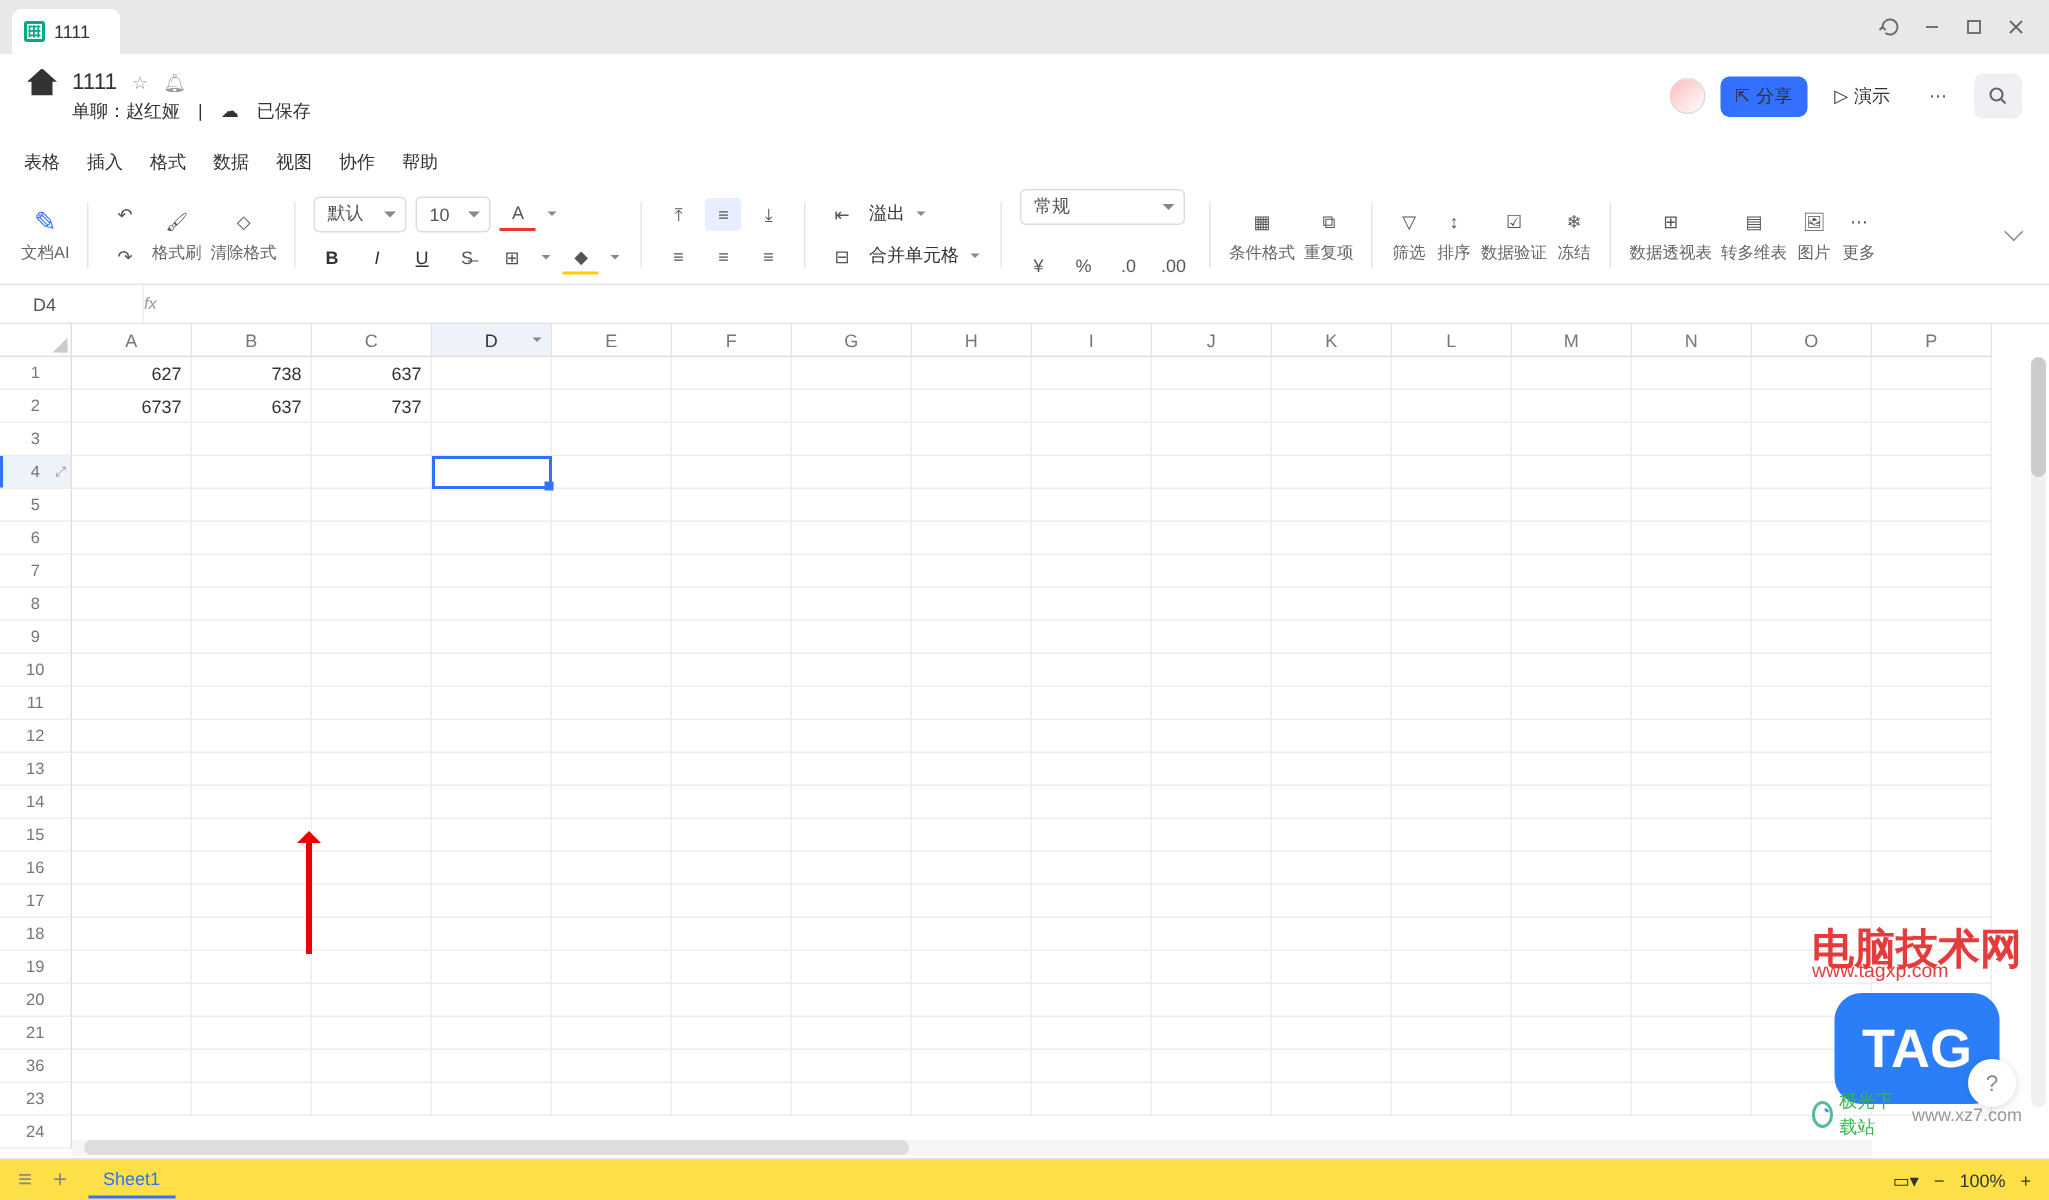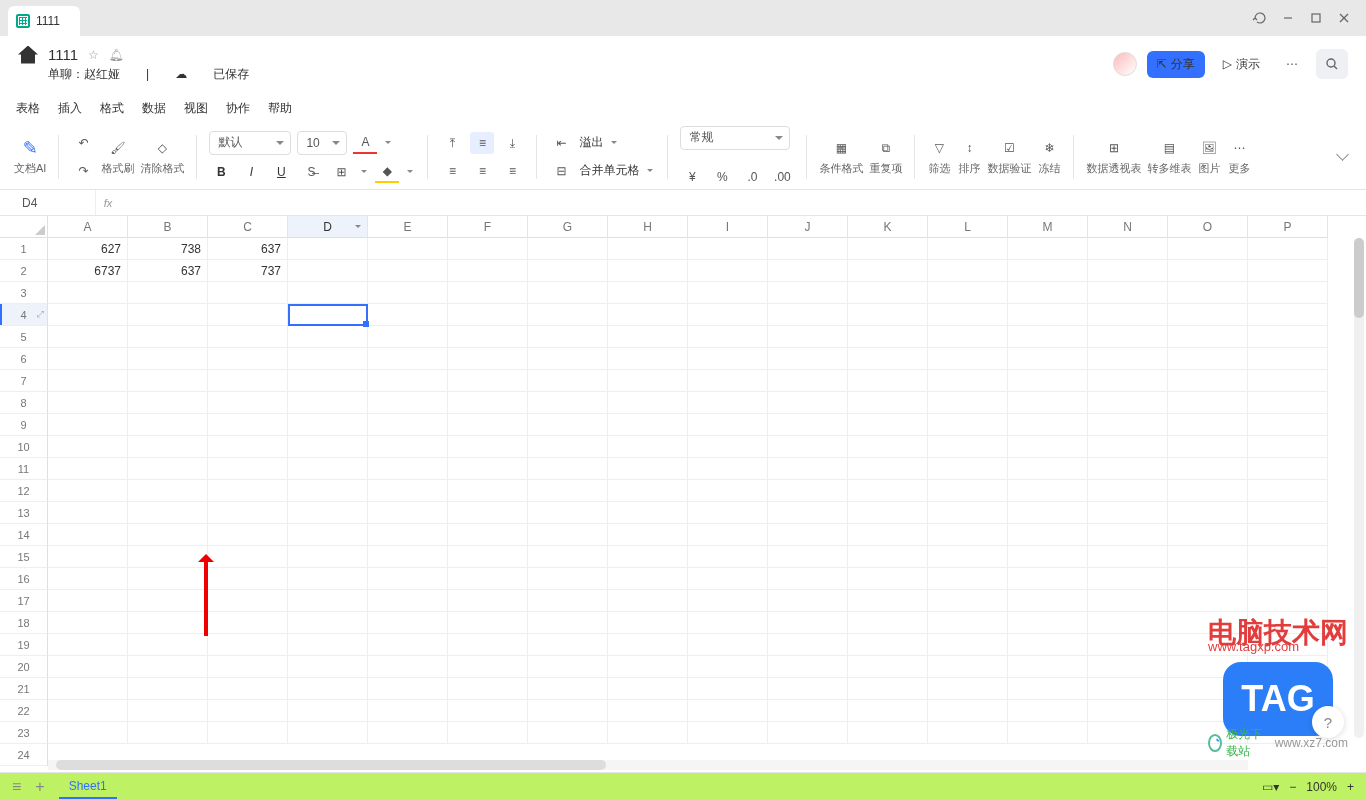--- a/index.html
+++ b/index.html
@@ -10,45 +10,45 @@
 .sheet-icon::before{content:"";position:absolute;inset:1px;background:linear-gradient(#0a8 1px,transparent 1px),linear-gradient(90deg,#0a8 1px,transparent 1px);background-size:3px 3px;}
 .spacer{flex:1;}
 .winbtn{width:28px;height:28px;display:flex;align-items:center;justify-content:center;color:#666;}
 .winbtn svg{stroke:#666;fill:none;}
 .header{background:#fff;height:56px;display:flex;align-items:center;padding:0 18px;justify-content:space-between;}
 .header-left{display:flex;flex-direction:column;gap:2px;}
 .title-row{display:flex;align-items:center;gap:10px;}
 .home-icon{width:20px;height:18px;background:#333;clip-path:polygon(50% 0,100% 50%,85% 50%,85% 100%,15% 100%,15% 50%,0 50%);}
 .doc-title{font-size:15px;font-weight:500;}
 .star-icon,.bell-icon{color:#999;}
-.sub-info{font-size:11px;color:#999;margin-left:30px;display:flex;align-items:center;gap:26px;}
+.sub-info{font-size:11px;color:#999;margin-left:30px;display:flex;align-items:center;gap:12px;}
 .header-right{display:flex;align-items:center;gap:10px;}
 .avatar{width:24px;height:24px;border-radius:50%;background:linear-gradient(135deg,#fbb,#fff);border:1px solid #ddd;}
 .share-btn{background:#3370ff;color:#fff;padding:5px 10px;border-radius:6px;display:flex;align-items:center;gap:4px;font-size:13px;}
 .present-btn,.more-hdr,.search-hdr{padding:5px 8px;border-radius:6px;display:flex;align-items:center;gap:4px;color:#555;}
 .search-hdr{background:#eef0f3;width:32px;height:30px;justify-content:center;}
 .menubar{background:#fff;height:32px;display:flex;align-items:center;padding:0 16px;gap:18px;font-size:13px;color:#444;}
 .toolbar{background:#fff;height:66px;display:flex;align-items:center;padding:0 14px;gap:6px;border-bottom:1px solid #e5e5e5;position:relative;}
 .tb-col{display:flex;flex-direction:column;align-items:center;gap:2px;}
 .tb-lbl{font-size:11px;color:#666;}
 .tb-sep{width:1px;height:44px;background:#e5e5e5;margin:0 6px;}
 .tb-row{display:flex;align-items:center;gap:6px;}
 .tb-btn{width:24px;height:22px;display:flex;align-items:center;justify-content:center;color:#555;}
 .tb-btn.active{background:#e6eeff;border-radius:3px;}
 .dropdown{border:1px solid #ddd;border-radius:4px;height:24px;display:flex;align-items:center;padding:0 18px 0 8px;position:relative;font-size:12px;color:#555;}
 .dropdown::after{content:"";position:absolute;right:6px;top:9px;border:4px solid transparent;border-top-color:#888;}
-.fontname{width:82px;}
+.fontname{width:62px;}
 .fontsize{width:50px;}
 .chev{width:10px;height:22px;display:flex;align-items:center;justify-content:center;}
 .chev::after{content:"";border:3px solid transparent;border-top-color:#888;margin-top:3px;}
 .collapse-btn{position:absolute;right:14px;top:22px;width:20px;height:20px;}
 .collapse-btn::after{content:"";display:block;width:8px;height:8px;border-right:1px solid #888;border-bottom:1px solid #888;transform:rotate(45deg);margin:4px auto;}
 .cellref{background:#fff;height:26px;display:flex;align-items:center;border-bottom:1px solid #e5e5e5;}
 .cellname{width:96px;padding-left:22px;color:#555;border-right:1px solid #eee;height:100%;display:flex;align-items:center;}
-.fx{width:24px;text-align:center;font-style:italic;color:#999;font-size:11px;}
+.fx{width:24px;font-style:italic;color:#999;font-size:11px;}
 .grid-area{position:relative;background:#fff;height:560px;}
 .col-headers{display:flex;height:22px;background:#fff;}
 .corner{width:48px;border-right:1px solid #e0e0e0;border-bottom:1px solid #e0e0e0;background:#fff;position:relative;}
 .corner::after{content:"";position:absolute;right:2px;bottom:2px;border:5px solid transparent;border-right-color:#ccc;border-bottom-color:#ccc;}
 .col-h{width:80px;border-right:1px solid #e5e5e5;border-bottom:1px solid #e0e0e0;display:flex;align-items:center;justify-content:center;color:#777;font-size:12px;position:relative;}
 .col-h.sel{background:#eef2fb;}
 .col-h.sel .chev2{position:absolute;right:6px;}
 .chev2::after{content:"";border:3px solid transparent;border-top-color:#888;display:block;margin-top:3px;}
 .grid-body{display:flex;}
 .row-headers{width:48px;}
@@ -66,21 +66,21 @@
 .arrow::before{content:"";position:absolute;top:-10px;left:-6px;border:8px solid transparent;border-bottom-color:#e00;}
 .vscroll{position:absolute;right:2px;top:22px;width:10px;height:500px;background:#f0f0f0;border-radius:5px;}
 .vthumb{width:10px;height:80px;background:#ccc;border-radius:5px;}
 .watermark{position:absolute;right:18px;bottom:6px;display:flex;align-items:center;gap:10px;pointer-events:none;}
 .wm-text{color:#e33c3c;font-size:28px;font-weight:bold;}
 .wm-url{color:#e33c3c;font-size:13px;position:absolute;bottom:-2px;left:0;}
 .wm-tag{background:#2c7ef8;color:#fff;font-size:36px;font-weight:bold;padding:16px 18px;border-radius:18px;}
 .wm-site{position:absolute;right:0;bottom:-24px;display:flex;align-items:center;gap:4px;font-size:11px;}
 .wm-logo{width:18px;height:18px;border:2px solid #5b9;border-radius:50%;position:relative;}
 .wm-logo::after{content:"";position:absolute;inset:2px;border:2px solid transparent;border-top-color:#39e;border-radius:50%;transform:rotate(45deg);}
-.status{position:absolute;bottom:0;left:0;right:0;height:28px;background:#bef264;border-top:1px solid #e5e5e5;display:flex;align-items:center;padding:0 12px;justify-content:space-between;}
+.status{position:absolute;bottom:0;left:0;right:0;height:28px;background:#fde047;border-top:1px solid #e5e5e5;display:flex;align-items:center;padding:0 12px;justify-content:space-between;}
 .status-left{display:flex;align-items:center;gap:14px;}
 .sheet-tab{color:#3370ff;padding:4px 10px;border-bottom:2px solid #3370ff;}
 .list-ic::before{content:"≡";font-size:16px;color:#888;}
 .plus-ic::before{content:"+";font-size:16px;color:#888;}
 .status-right{display:flex;align-items:center;gap:10px;color:#777;}
 .help-btn{position:absolute;right:22px;bottom:62px;width:32px;height:32px;border-radius:50%;background:#fff;box-shadow:0 1px 6px rgba(0,0,0,.15);display:flex;align-items:center;justify-content:center;color:#888;font-size:15px;}
 .hscroll{position:absolute;bottom:30px;left:48px;height:10px;width:1200px;background:#f5f5f5;}
 .hthumb{height:10px;width:550px;background:#ddd;border-radius:5px;margin-left:8px;}
 svg{width:16px;height:16px;}
 .underbar{border-bottom:2px solid #e33;}
@@ -346,21 +346,21 @@
         <div class="row-h">12</div>
         <div class="row-h">13</div>
         <div class="row-h">14</div>
         <div class="row-h">15</div>
         <div class="row-h">16</div>
         <div class="row-h">17</div>
         <div class="row-h">18</div>
         <div class="row-h">19</div>
         <div class="row-h">20</div>
         <div class="row-h">21</div>
-        <div class="row-h">22</div>
+        <div class="row-h">36</div>
         <div class="row-h">23</div>
         <div class="row-h">24</div>
       </div>
     <div class="cells" id="cells">
       <div class="sel-box" style="left:240px;top:66px;">
           <div class="sel-handle"></div>
         </div>
     <div class="row">
           <div class="cell">627</div>
           <div class="cell">738</div>

